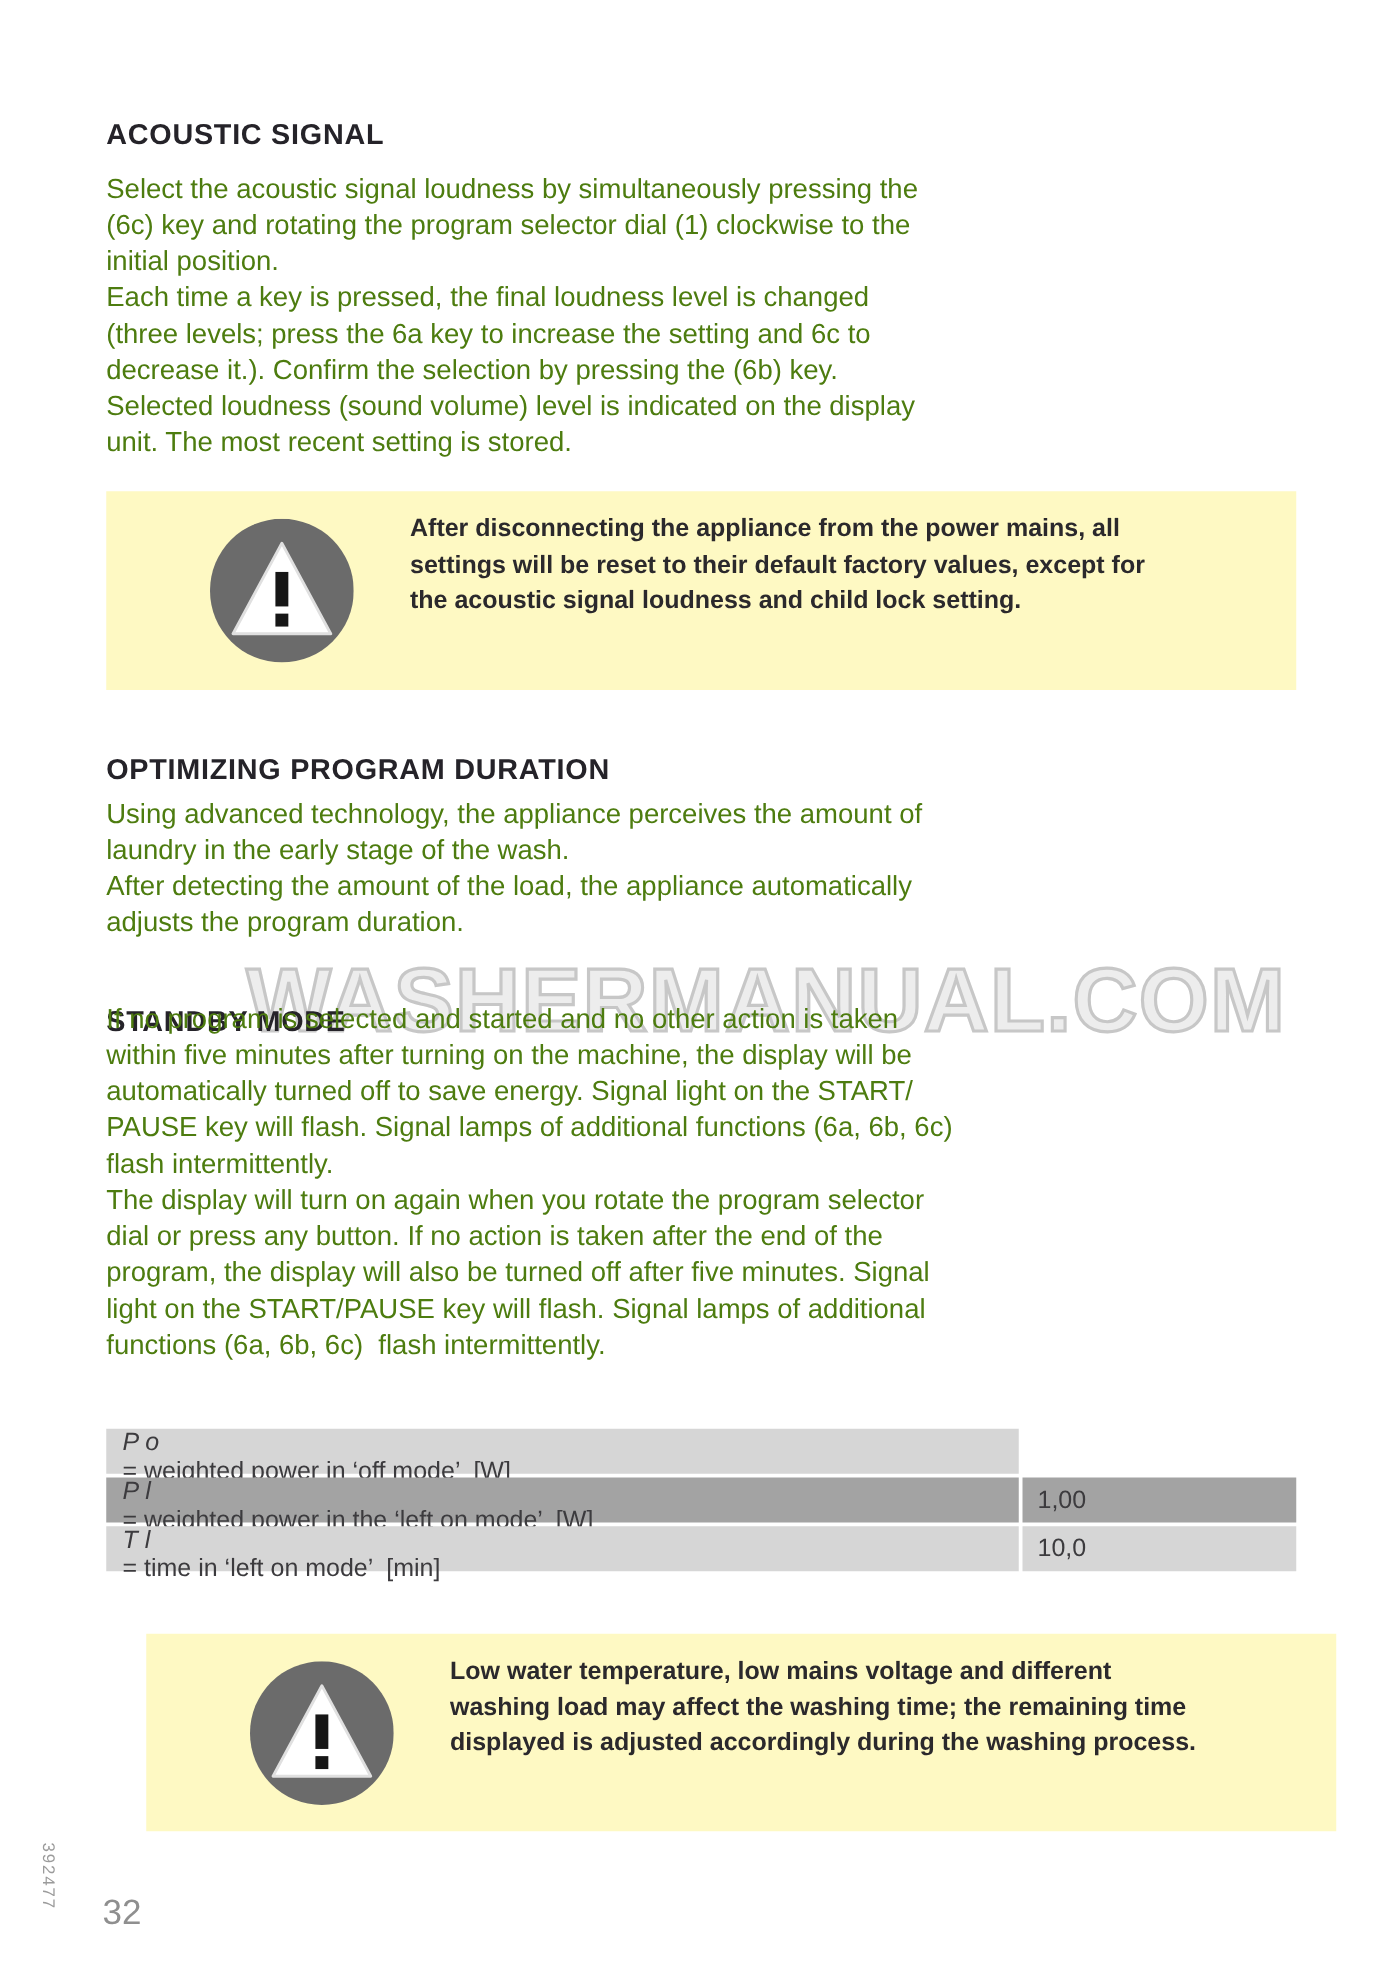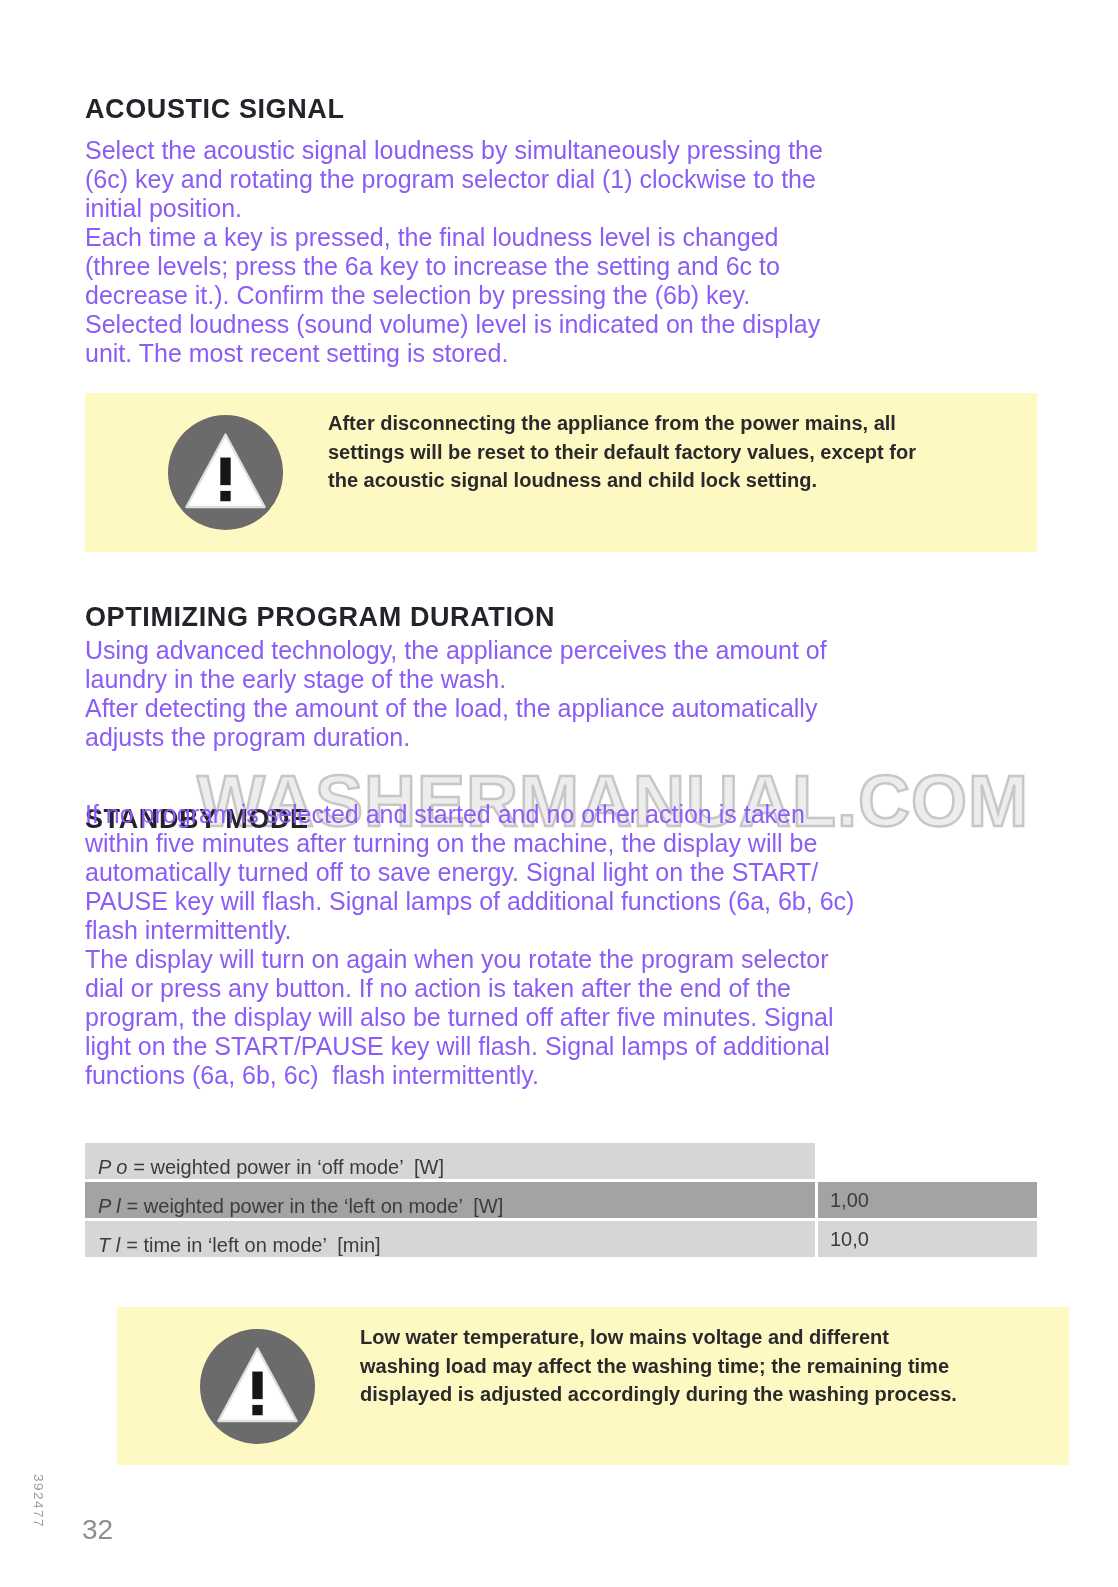--- a/index.html
+++ b/index.html
@@ -9,36 +9,36 @@
     height: 1587px;
     background: #ffffff;
     overflow: hidden;
     font-family: "Liberation Sans", sans-serif;
   }
   .heading {
     position: absolute;
     left: 85px;
     width: 952px;
     margin: 0;
-    font-size: 27px;
+    font-size: 23px;
     font-weight: bold;
     letter-spacing: 0.6px;
     color: #252329;
     z-index: 2;
   }
   .h-acoustic   { top: 94px; }
   .h-optimizing { top: 602px; }
   .h-standby    { top: 804px; }
   .body-text {
     position: absolute;
     left: 85px;
     width: 952px;
-    font-size: 25px;
+    font-size: 22px;
     line-height: 29px;
-    color: #8b5cf6;
+    color: #4d7c0f;
     white-space: pre-wrap;
     z-index: 2;
   }
   .b-acoustic   { top: 136px; }
   .b-optimizing { top: 636px; }
   .b-standby    { top: 800px; }
 
   .notice {
     position: absolute;
     left: 85px;
@@ -89,27 +89,28 @@
   }
   .p-row {
     display: flex;
     height: 36px;
     margin-bottom: 3px;
   }
   .p-row:last-child { margin-bottom: 0; }
   .p-row .cell-label {
     width: 730px;
     display: flex;
-    align-items: flex-end;
+    align-items: flex-start;
     padding-left: 13px;
     box-sizing: border-box;
     margin-right: 3px;
     font-size: 20px;
     color: #3c3b3e;
     white-space: pre-wrap;
+    flex-direction: column;
   }
   .p-row .cell-value {
     flex: 1;
     display: flex;
     align-items: center;
     padding-left: 12px;
     box-sizing: border-box;
     font-size: 20px;
     color: #3c3b3e;
   }

